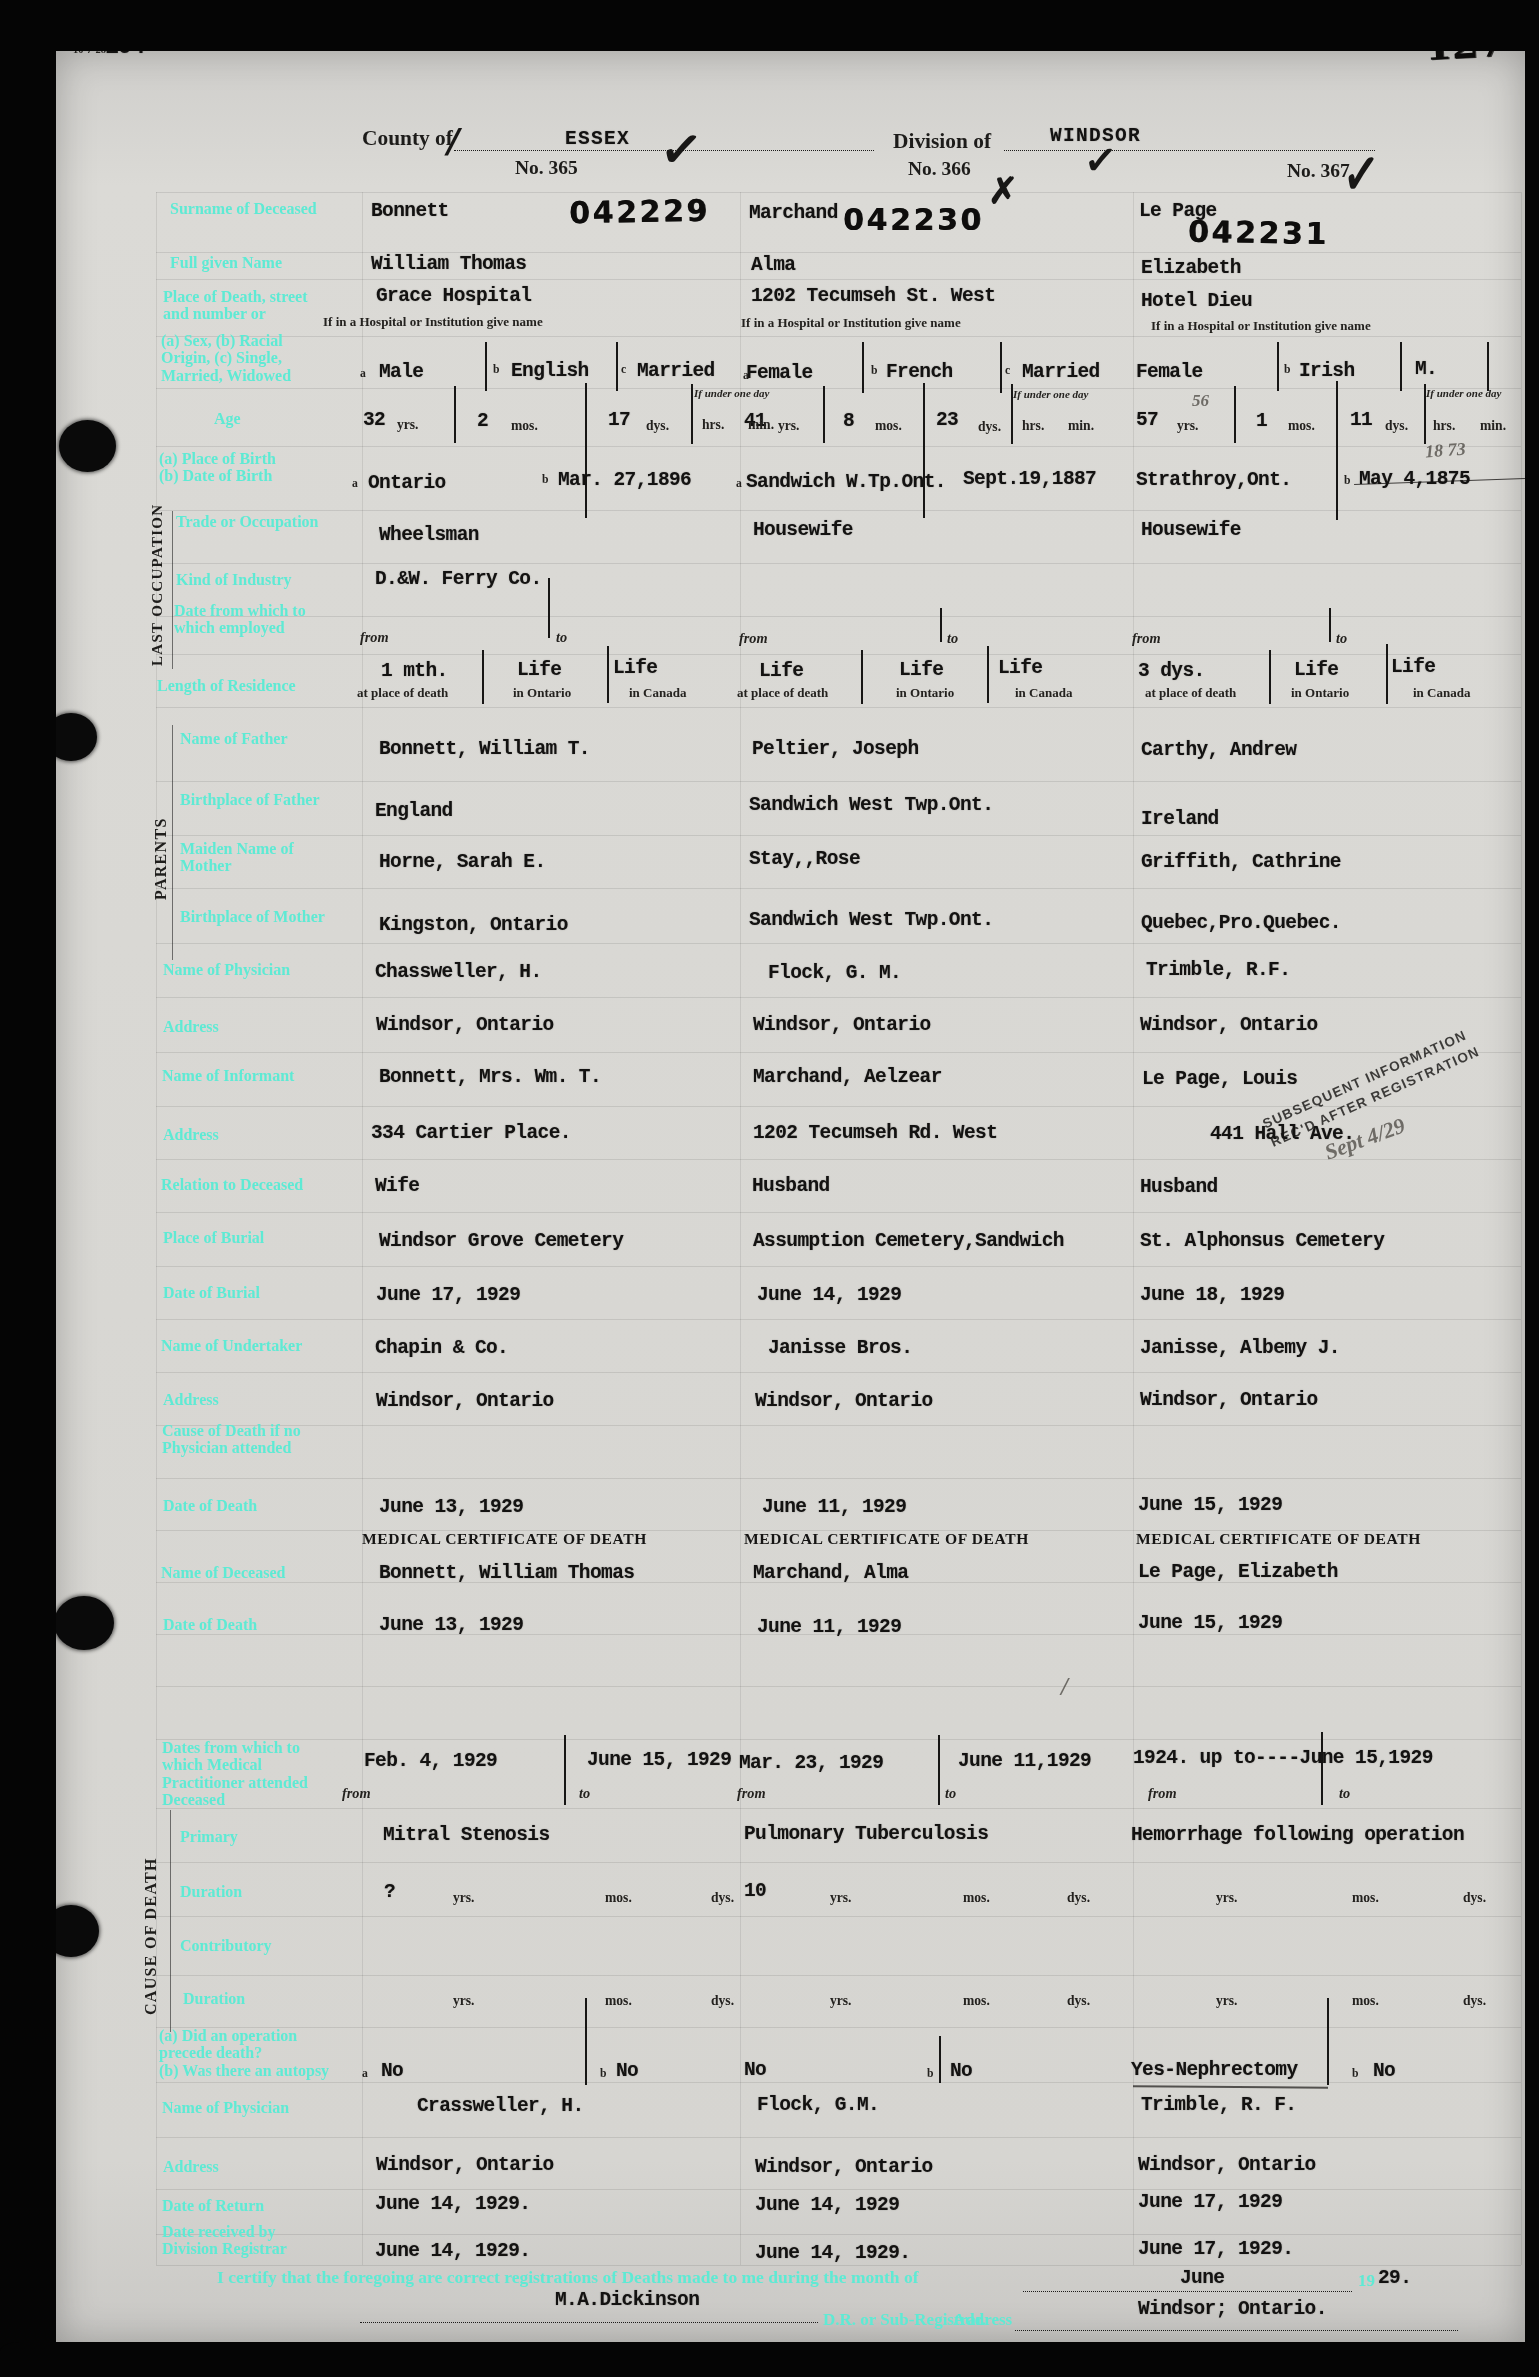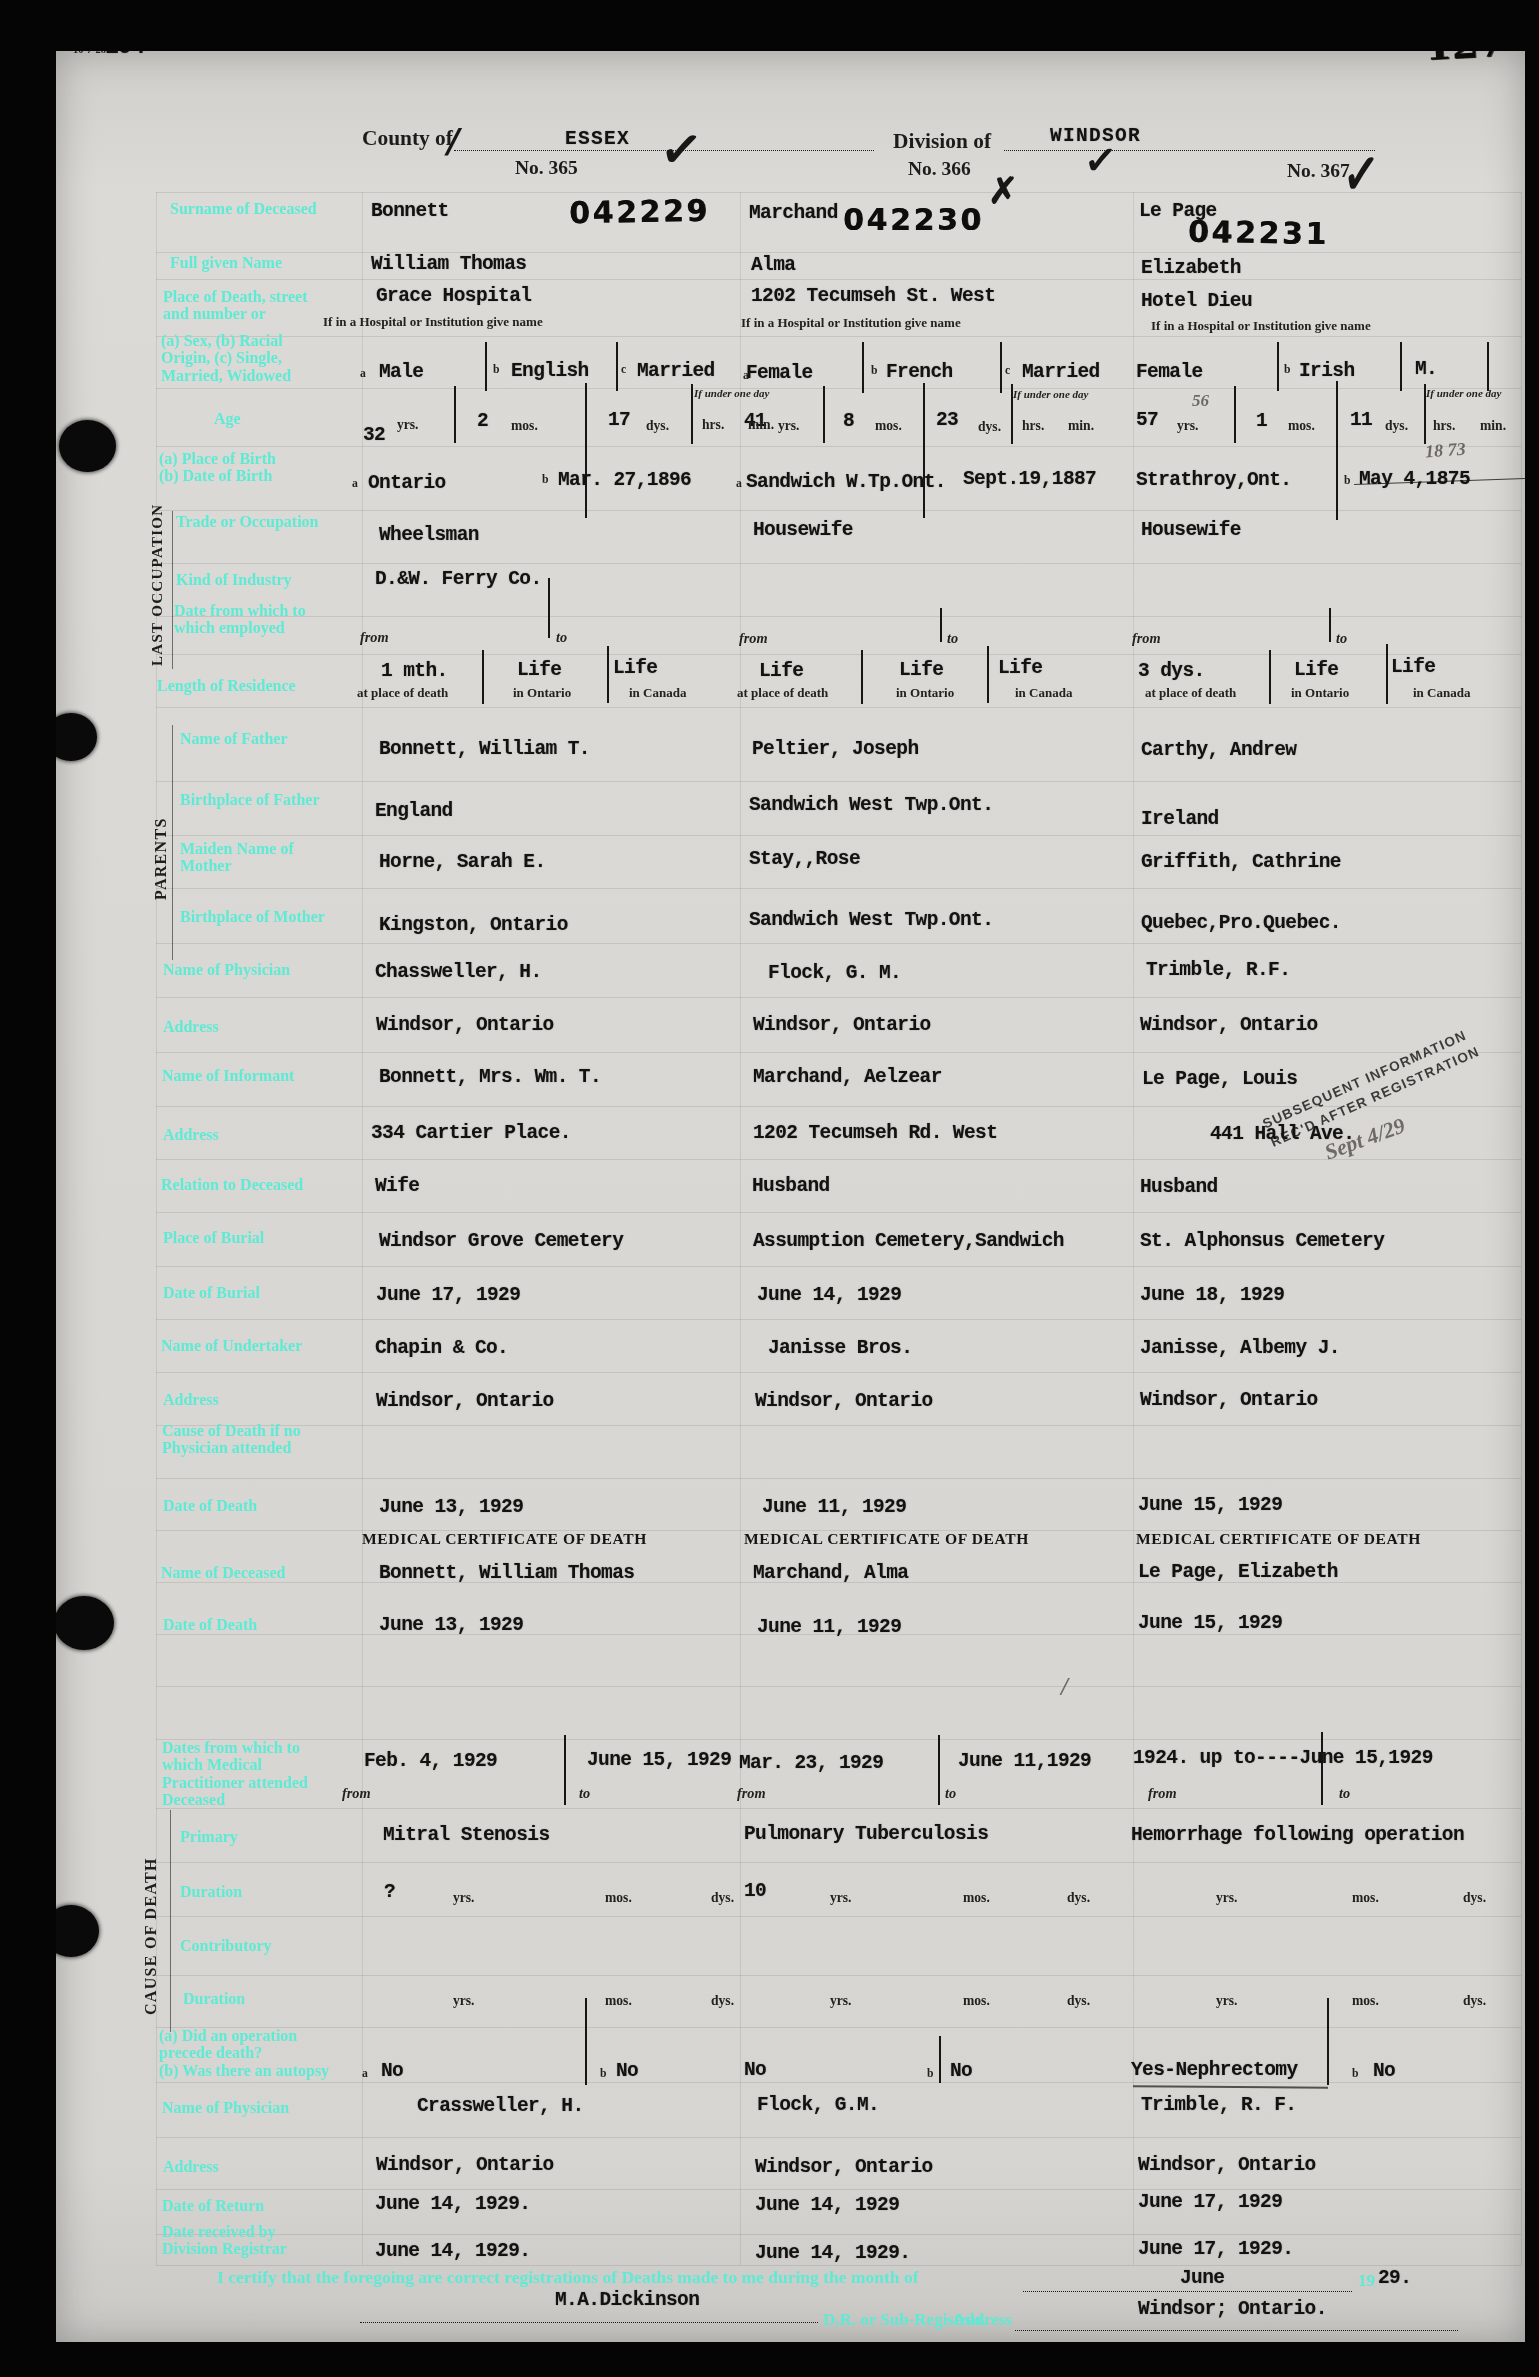--- a/index.html
+++ b/index.html
@@ -253,21 +253,21 @@
     <span class="val" style="position: absolute; left: 1141px; top: 292px;">Hotel Dieu</span>
     <span class="val" style="position: absolute; left: 379px; top: 363px;">Male</span>
     <span class="val" style="position: absolute; left: 746px; top: 364px;">Female</span>
     <span class="val" style="position: absolute; left: 1136px; top: 363px;">Female</span>
     <span class="val" style="position: absolute; left: 511px; top: 362px;">English</span>
     <span class="val" style="position: absolute; left: 886px; top: 363px;">French</span>
     <span class="val" style="position: absolute; left: 1299px; top: 362px;">Irish</span>
     <span class="val" style="position: absolute; left: 637px; top: 362px;">Married</span>
     <span class="val" style="position: absolute; left: 1022px; top: 363px;">Married</span>
     <span class="val" style="position: absolute; left: 1415px; top: 360px;">M.</span>
-    <span class="val" style="position: absolute; left: 363px; top: 426px;">32</span>
+    <span class="val" style="position: absolute; left: 363px; top: 411px;">32</span>
     <span class="val" style="position: absolute; left: 744px; top: 412px;">41</span>
     <span class="val" style="position: absolute; left: 1136px; top: 411px;">57</span>
     <span class="val" style="position: absolute; left: 477px; top: 412px;">2</span>
     <span class="val" style="position: absolute; left: 843px; top: 412px;">8</span>
     <span class="val" style="position: absolute; left: 1256px; top: 412px;">1</span>
     <span class="val" style="position: absolute; left: 608px; top: 411px;">17</span>
     <span class="val" style="position: absolute; left: 936px; top: 411px;">23</span>
     <span class="val" style="position: absolute; left: 1350px; top: 411px;">11</span>
     <span class="val" style="position: absolute; left: 368px; top: 474px;">Ontario</span>
     <span class="val" style="position: absolute; left: 746px; top: 473px;">Sandwich W.Tp.Ont.</span>

